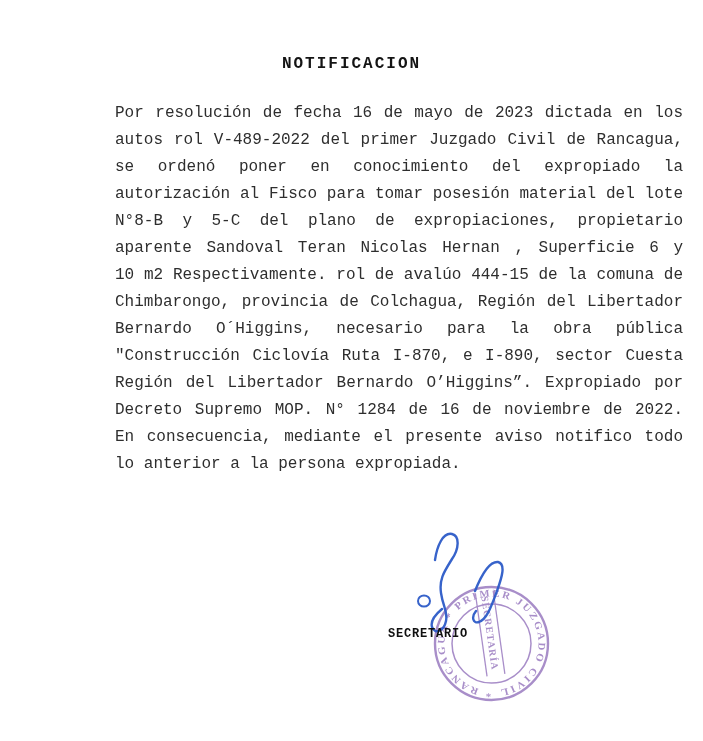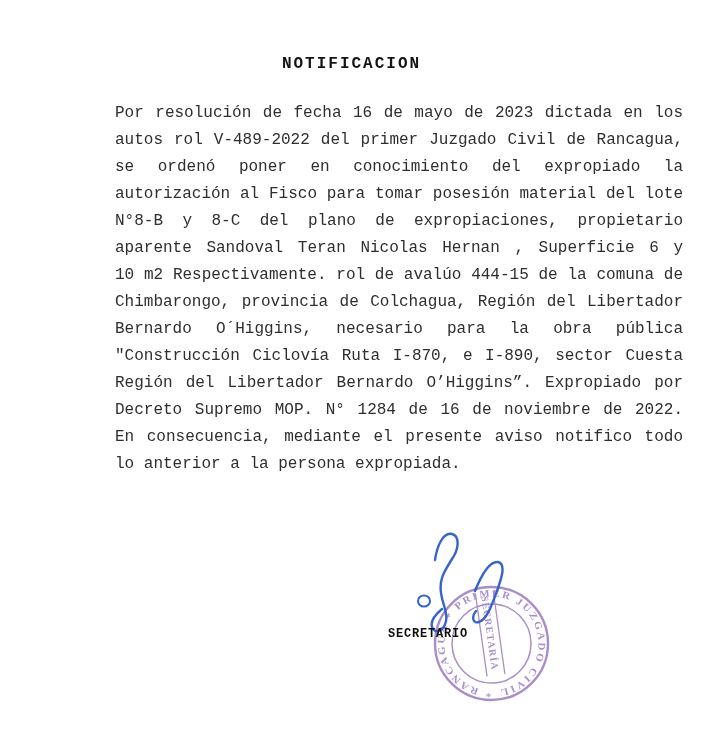--- a/index.html
+++ b/index.html
@@ -35,21 +35,21 @@
 
 <div class="page">
 
   <div class="doc-title">NOTIFICACION</div>
 
   <div class="doc-body">
     <div class="line">Por resolución de fecha 16 de mayo de 2023 dictada en los</div>
     <div class="line">autos rol V-489-2022 del primer  Juzgado Civil de Rancagua,</div>
     <div class="line">se ordenó poner en conocimiento del expropiado la</div>
     <div class="line">autorización al Fisco para tomar posesión material del lote</div>
-    <div class="line">N°8-B y 8-C del plano de expropiaciones, propietario</div>
+    <div class="line">N°8-B y 5-C del plano de expropiaciones, propietario</div>
     <div class="line">aparente Sandoval Teran Nicolas Hernan , Superficie 6 y</div>
     <div class="line">10 m2 Respectivamente. rol de avalúo 444-15 de la comuna de</div>
     <div class="line">Chimbarongo, provincia de Colchagua, Región del Libertador</div>
     <div class="line">Bernardo O´Higgins, necesario para la obra pública</div>
     <div class="line">"Construcción Ciclovía Ruta I-870, e I-890, sector Cuesta</div>
     <div class="line">Región del Libertador Bernardo O’Higgins”. Expropiado por</div>
     <div class="line">Decreto Supremo MOP. N° 1284  de 16 de noviembre de 2022.</div>
     <div class="line">En consecuencia, mediante el presente aviso notifico todo</div>
     <div class="line last">lo anterior a la persona expropiada.</div>
   </div>

